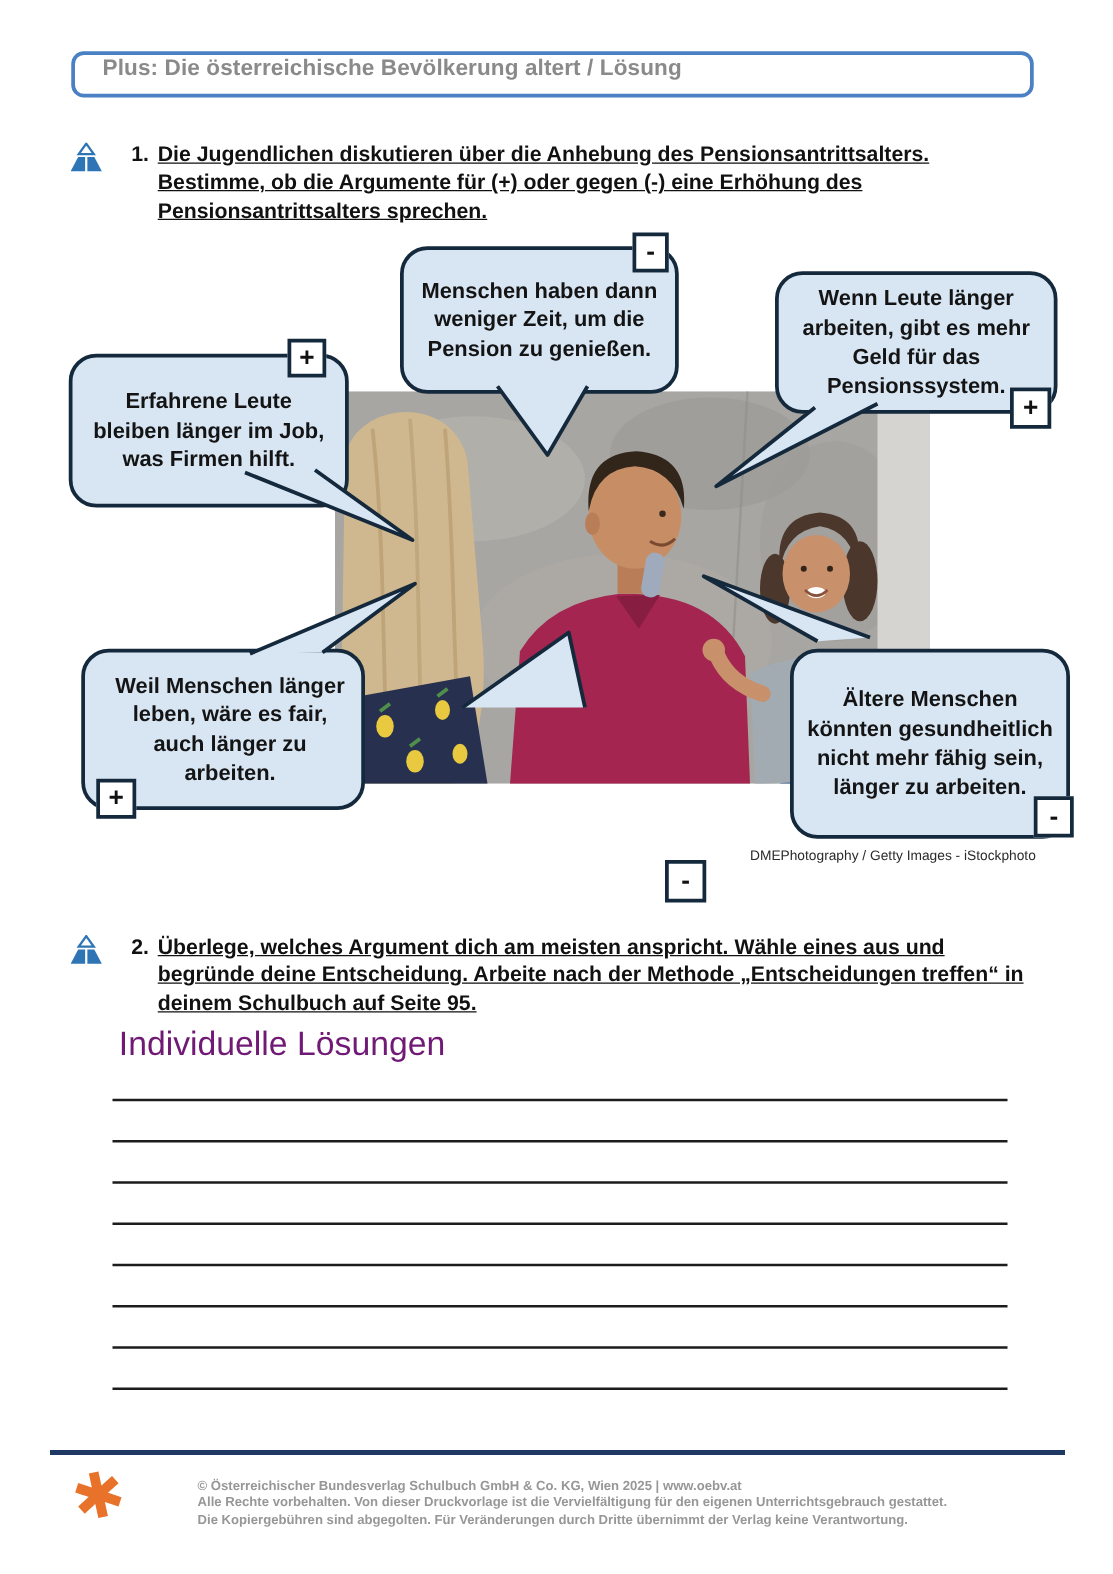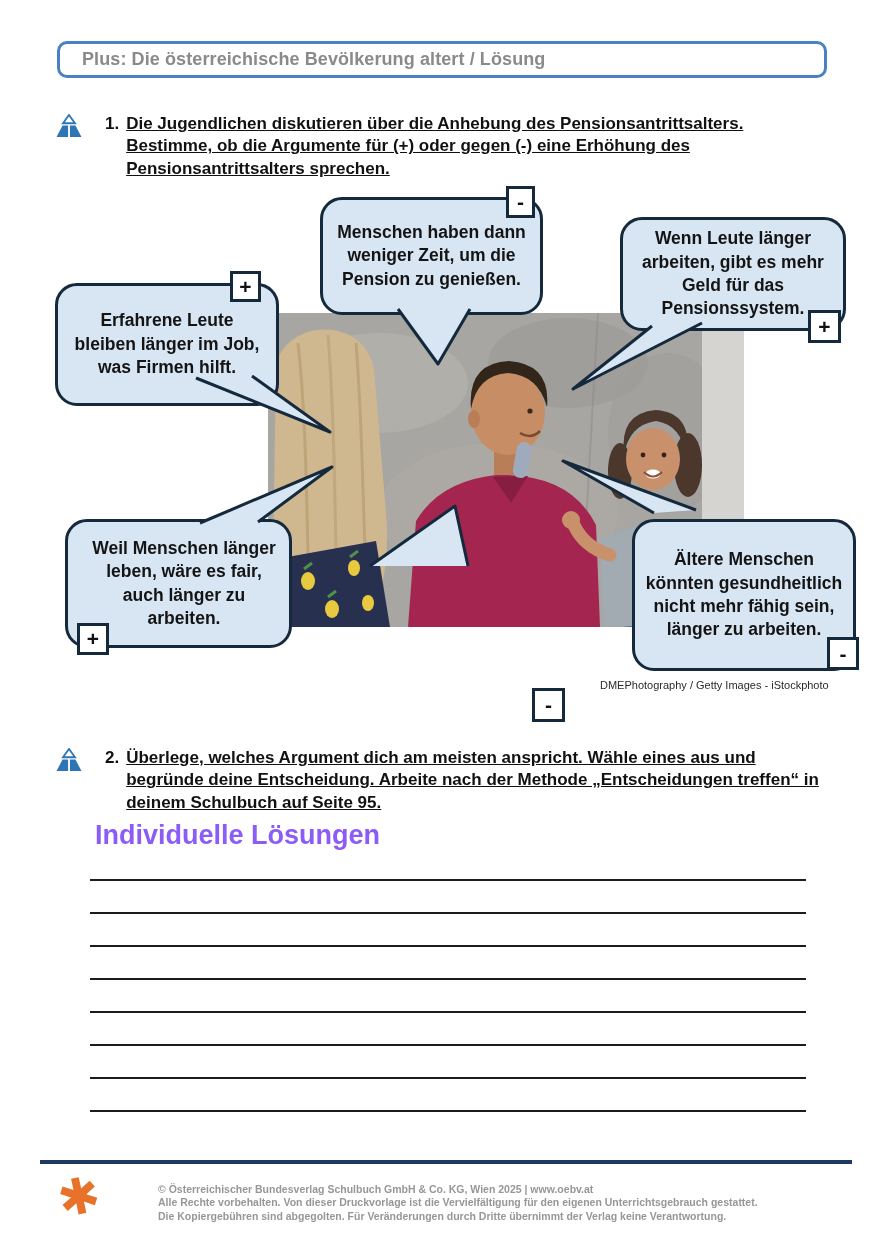--- a/index.html
+++ b/index.html
@@ -2,21 +2,21 @@
 <html><head>
 <meta charset="utf-8">
 <style>
   html,body{margin:0;padding:0;background:#ffffff;}
   body{font-family:"Liberation Sans", sans-serif; -webkit-font-smoothing:antialiased;}
   .page{position:relative;width:890px;height:1259px;background:#fff;overflow:hidden;}
 
   
   .titlebox{position:absolute;left:57px;top:41px;width:770px;height:37px;
     border:3px solid #4a80c4;border-radius:10px;background:#fff;
-    display:flex;align-items:center;padding-left:22px;box-sizing:border-box;}
+    display:flex;align-items:flex-start;padding-left:22px;box-sizing:border-box;}
   .titlebox span{font-size:18px;font-weight:bold;color:#8a8a8a;letter-spacing:.1px;}
 
   
   .task{position:absolute;display:flex;gap:7px;}
   .task .num{font-size:17px;font-weight:bold;color:#111;line-height:1.32;}
   .task .txt{font-size:17px;font-weight:bold;color:#111;line-height:1.32;width:700px;text-decoration:underline;}
   .task-icon{position:absolute;width:28px;height:24px;}
 
   
   .bubble{position:absolute;background:#d8e6f4;border:3px solid #15293c;border-radius:22px;
@@ -25,21 +25,21 @@
   .bubble span{font-size:17.5px;font-weight:bold;color:#141414;line-height:1.34;}
 
   .badge{position:absolute;background:#fff;border:3px solid #15293c;box-sizing:border-box;
     display:flex;align-items:center;justify-content:center;
     font-size:21px;font-weight:bold;color:#111;}
 
   #tails{position:absolute;left:0;top:0;pointer-events:none;}
   #photo{position:absolute;left:268px;top:313px;}
   .credit{position:absolute;left:600px;top:679px;font-size:11px;color:#2b2b2b;}
 
-  .sol-heading{position:absolute;left:95px;top:820px;font-size:27px;font-weight:bold;color:#8b5cf6;}
+  .sol-heading{position:absolute;left:95px;top:820px;font-size:27px;font-weight:normal;color:#701a75;}
   #writing-lines{position:absolute;left:90px;top:848px;width:716px;}
   .write-line{height:31px;border-bottom:2px solid #1c1c1c;}
 
   
   .footer-rule{position:absolute;left:40px;top:1160px;width:812px;height:4px;background:#1f3864;}
   .footer-logo{position:absolute;left:58px;top:1172px;font-size:50px;color:#e8722a;
     transform:rotate(-12deg);line-height:1;}
   .footer-text{position:absolute;left:158px;top:1183px;font-size:10.5px;color:#979797;line-height:1.28;font-weight:bold;}
 </style>
 </head>

